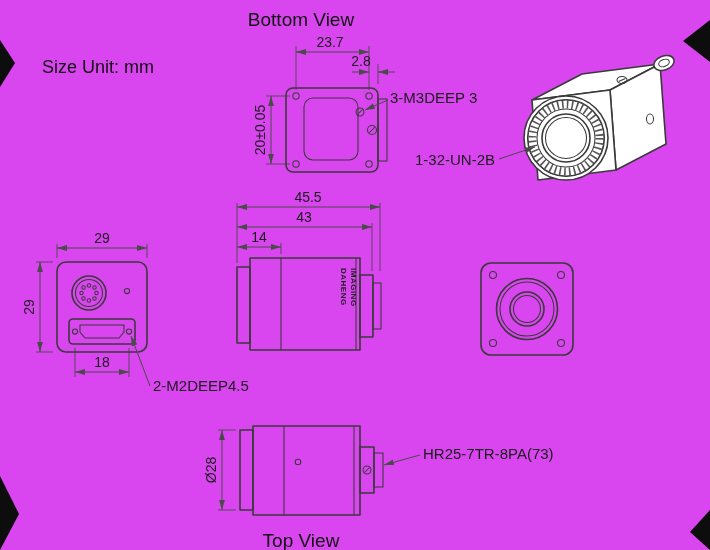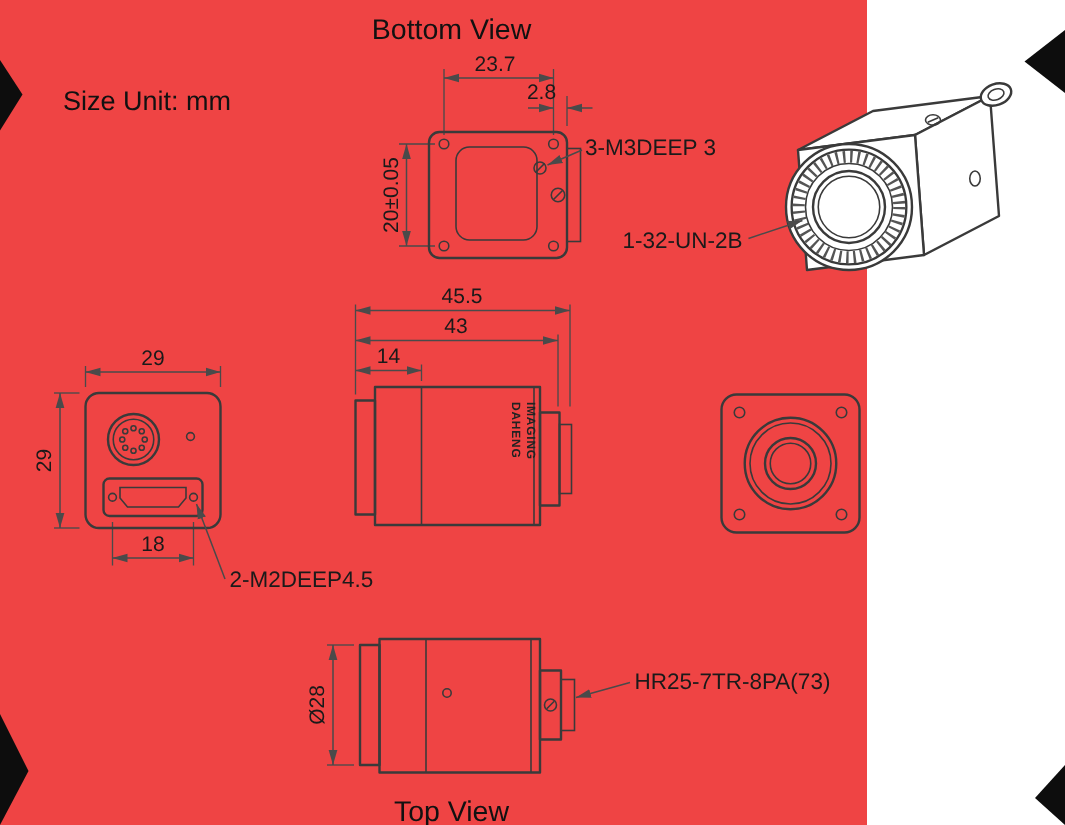--- a/index.html
+++ b/index.html
@@ -1,17 +1,17 @@
 <!DOCTYPE html>
 <html><head>
 <meta charset="utf-8">
 <style>
   html,body{margin:0;padding:0;background:#ffffff;}
   body{width:710px;height:550px;overflow:hidden;font-family:"Liberation Sans",sans-serif;}
-  .stage{position:relative;width:578px;height:550px;background:#ef4444;}
+  .stage{position:relative;width:710px;height:550px;background:#d946ef;}
   svg{display:block;}
   .part{fill:none;stroke:#3a3a3a;stroke-width:1.6;stroke-linejoin:round;}
   .partw{fill:#ffffff;stroke:#3a3a3a;stroke-width:1.6;stroke-linejoin:round;}
   .thin{fill:none;stroke:#3a3a3a;stroke-width:1.05;}
   .dim{fill:none;stroke:#4a4a4a;stroke-width:1;}
   .ext{stroke:#4a4a4a;stroke-width:0.9;}
   .dimtxt{font-size:14px;fill:#1a1a1a;}
   .anntxt{font-size:15px;fill:#1a1a1a;}
   .title{font-size:19px;fill:#111;font-weight:500;}
   .subtitle{font-size:18px;fill:#111;font-weight:500;}

